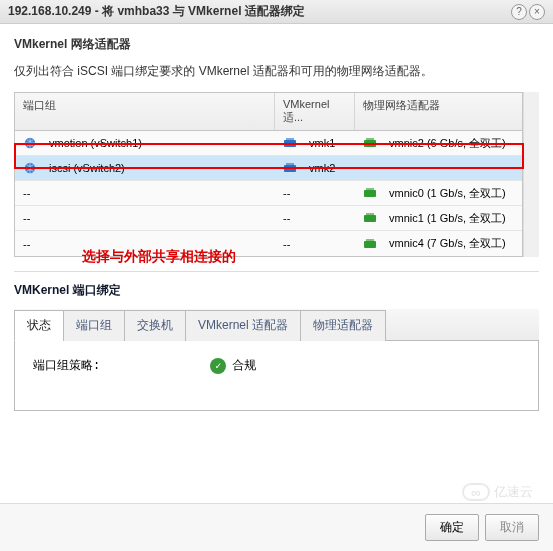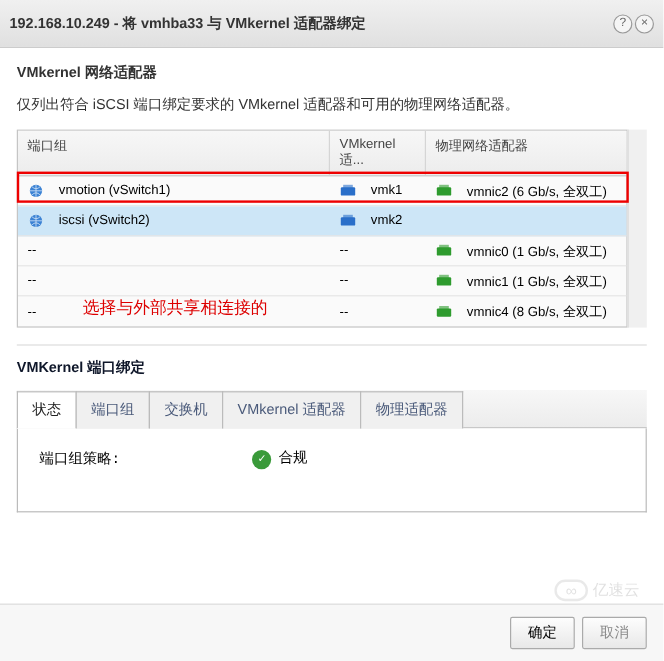--- a/index.html
+++ b/index.html
@@ -8,21 +8,21 @@
       font-size: 12px;
       background: #fff;
       width: 553px;
       height: 551px;
       overflow: hidden;
       position: relative;
     }
     .titlebar {
       background: linear-gradient(#f0f0f0, #e0e0e0);
       border-bottom: 1px solid #ccc;
-      height: 40px;
+      height: 24px;
       display: flex;
       align-items: center;
       padding: 0 8px;
     }
     .titlebar-title { flex: 1; font-weight: bold; color: #333; }
     .titlebar-icons { display: flex; gap: 2px; }
     .titlebar-icon {
       width: 16px; height: 16px;
       border: 1px solid #999; border-radius: 50%;
       display: flex; align-items: center; justify-content: center;
@@ -277,21 +277,21 @@
               <div class="td col-vmk">
                 <span>--</span>
               </div>
               <div class="td col-phy">
                 <span class="nic-icon green-nic">
                   <svg viewBox="0 0 14 12">
                     <rect x="1" y="3" width="12" height="7" rx="1" fill="currentColor"></rect>
                     <rect x="3" y="1" width="8" height="3" fill="currentColor" opacity="0.6"></rect>
                   </svg>
                 </span>
-                <span>vmnic4 (8 Gb/s, 全双工)</span>
+                <span>vmnic4 (7 Gb/s, 全双工)</span>
               </div>
             </div>
           </div>
       </div>
     </div>
     <div class="scroll-hint"></div>
   </div>
 
   <div class="lower-section">
     <div class="section-title" style="font-weight:bold;color:#0f172a;">VMKernel 端口绑定</div>
@@ -308,21 +308,21 @@
         <span>端口组策略:</span>
         <span>
           <span class="check-icon">✓</span><span>合规</span>
         </span>
       </div>
     </div>
   </div>
 </div>
 
 <div class="hl-box" style="left:14px;top:143px;width:510px;height:26px;"></div>
-<div class="annotation" style="left:69px;top:248px;">选择与外部共享相连接的</div>
+<div class="annotation" style="left:82px;top:248px;font-weight:bold;">选择与外部共享相连接的</div>
 
 <div class="watermark">
   <span class="watermark-icon">∞</span>
   <span>亿速云</span>
 </div>
 
 <div class="footer">
   <button class="btn">确定</button>
   <button class="btn secondary">取消</button>
 </div>

